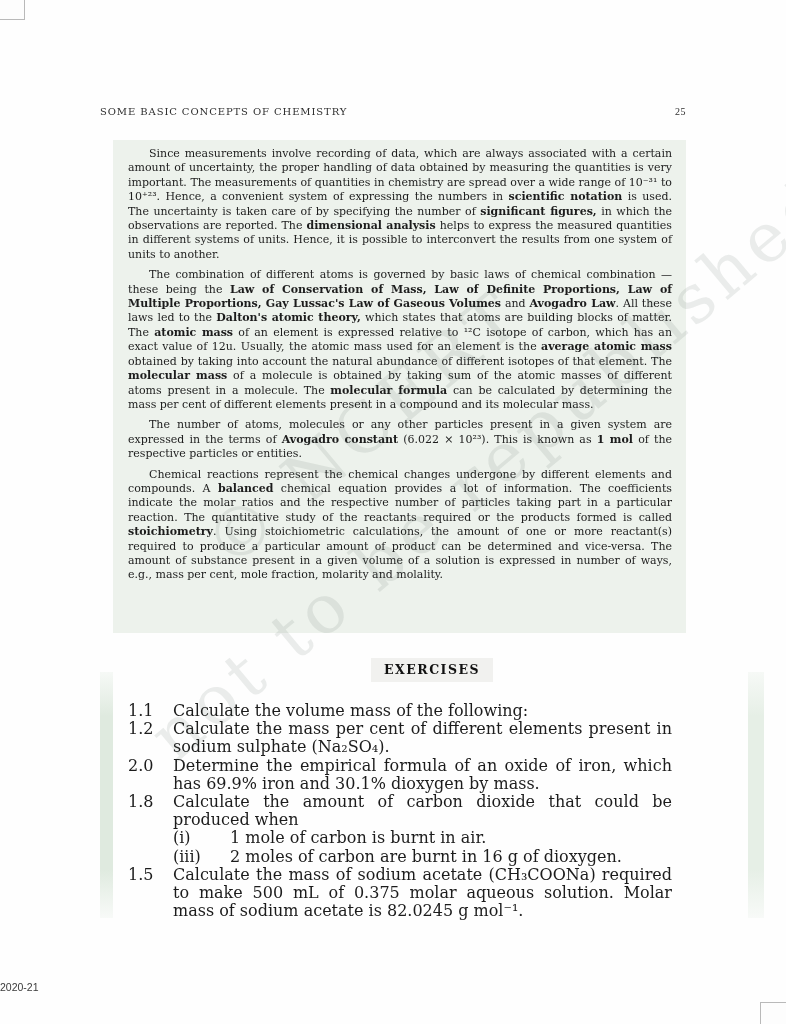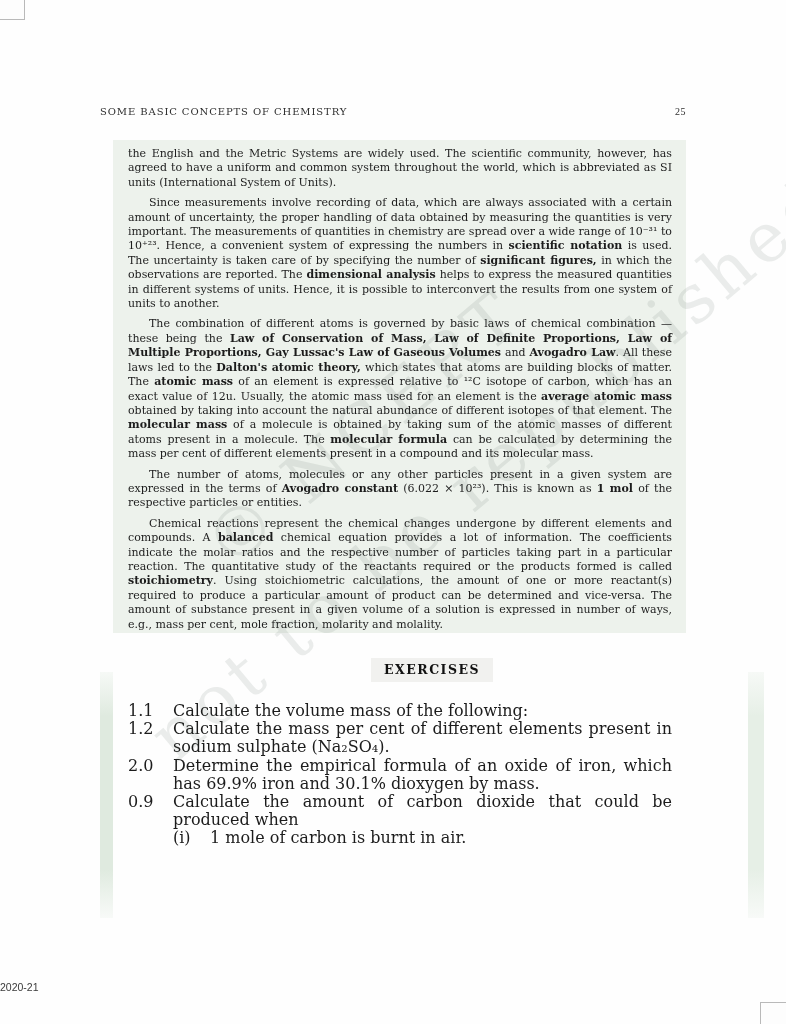--- a/index.html
+++ b/index.html
@@ -77,21 +77,21 @@
   }
   .ex-list {
     position: absolute; left: 28px; top: 44px; width: 544px;
     font-size: 16px; line-height: 18.2px;
   }
   .ex-item { display: flex; align-items: flex-start; }
   .ex-num { width: 45px; flex: none; }
   .ex-body { flex: 1 1 auto; text-align: justify; }
   .ex-sub { display: flex; }
   .ex-sub-label { width: 37px; flex: none; }
-  .ex-sub-text { flex: 1 1 auto; }
+  .ex-sub-text { flex: 1 1 auto; margin-left: 20px; }
 
   
   .watermark {
     position: absolute; left: 40px; top: 360px; width: 720px;
     transform: rotate(-40deg);
     text-align: center;
     font-size: 68px;
     letter-spacing: 6px;
     line-height: 1.65;
     color: rgba(72, 88, 78, 0.11);
@@ -118,21 +118,20 @@
   <div class="crop-tl"></div>
   <div class="crop-br"></div>
 
   <div class="runhead">
     <span class="chapter">SOME BASIC CONCEPTS OF CHEMISTRY</span>
     <span class="pageno">25</span>
   </div>
 
   <div class="summary">
     <div>
-        <p class="para"><span>the English and the Metric Systems are widely used. The scientific community, however, has agreed to have a uniform and common system throughout the world, which is abbreviated as SI units (International System of Units).</span></p>
         <p class="para indent"><span>Since measurements involve recording of data, which are always associated with a certain amount of uncertainty, the proper handling of data obtained by measuring the quantities is very important. The measurements of quantities in chemistry are spread over a wide range of 10⁻³¹ to 10⁺²³. Hence, a convenient system of expressing the numbers in </span><b>scientific notation</b><span> is used. The uncertainty is taken care of by specifying the number of </span><b>significant figures,</b><span> in which the observations are reported. The </span><b>dimensional analysis</b><span> helps to express the measured quantities in different systems of units. Hence, it is possible to interconvert the results from one system of units to another.</span></p>
         <p class="para indent"><span>The combination of different atoms is governed by basic laws of chemical combination — these being the </span><b>Law of Conservation of Mass, Law of Definite Proportions, Law of Multiple Proportions, Gay Lussac's Law of Gaseous Volumes</b><span> and </span><b>Avogadro Law</b><span>. All these laws led to the </span><b>Dalton's atomic theory,</b><span> which states that atoms are building blocks of matter. The </span><b>atomic mass</b><span> of an element is expressed relative to ¹²C isotope of carbon, which has an exact value of 12u. Usually, the atomic mass used for an element is the </span><b>average atomic mass</b><span> obtained by taking into account the natural abundance of different isotopes of that element. The </span><b>molecular mass</b><span> of a molecule is obtained by taking sum of the atomic masses of different atoms present in a molecule. The </span><b>molecular formula</b><span> can be calculated by determining the mass per cent of different elements present in a compound and its molecular mass.</span></p>
         <p class="para indent"><span>The number of atoms, molecules or any other particles present in a given system are expressed in the terms of </span><b>Avogadro constant</b><span> (6.022 × 10²³). This is known as </span><b>1 mol</b><span> of the respective particles or entities.</span></p>
         <p class="para indent"><span>Chemical reactions represent the chemical changes undergone by different elements and compounds. A </span><b>balanced</b><span> chemical equation provides a lot of information. The coefficients indicate the molar ratios and the respective number of particles taking part in a particular reaction. The quantitative study of the reactants required or the products formed is called </span><b>stoichiometry</b><span>. Using stoichiometric calculations, the amount of one or more reactant(s) required to produce a particular amount of product can be determined and vice-versa. The amount of substance present in a given volume of a solution is expressed in number of ways, e.g., mass per cent, mole fraction, molarity and molality.</span></p>
       </div>
   </div>
 
   <div class="exercises">
     <div class="ex-rule-left"></div>
     <div class="ex-rule-right"></div>
@@ -152,27 +151,37 @@
             <div class="ex-text">Calculate the mass per cent of different elements present in sodium sulphate (Na₂SO₄).</div>
           </div>
         </div>
         <div class="ex-item">
           <div class="ex-num">2.0</div>
           <div class="ex-body">
             <div class="ex-text">Determine the empirical formula of an oxide of iron, which has 69.9% iron and 30.1% dioxygen by mass.</div>
           </div>
         </div>
         <div class="ex-item">
-          <div class="ex-num">0.9</div>
+          <div class="ex-num">1.8</div>
           <div class="ex-body">
             <div class="ex-text">Calculate the amount of carbon dioxide that could be produced when</div>
             <div class="ex-sub">
               <div class="ex-sub-label">(i)</div>
               <div class="ex-sub-text">1 mole of carbon is burnt in air.</div>
             </div>
+            <div class="ex-sub">
+              <div class="ex-sub-label">(iii)</div>
+              <div class="ex-sub-text">2 moles of carbon are burnt in 16 g of dioxygen.</div>
+            </div>
+          </div>
+        </div>
+        <div class="ex-item">
+          <div class="ex-num">1.5</div>
+          <div class="ex-body">
+            <div class="ex-text">Calculate the mass of sodium acetate (CH₃COONa) required to make 500 mL of 0.375 molar aqueous solution. Molar mass of sodium acetate is 82.0245 g mol⁻¹.</div>
           </div>
         </div>
       </div>
   </div>
 
   <div class="watermark">
     <div>© NCERT</div>
     <div>not to be republished</div>
   </div>
 

